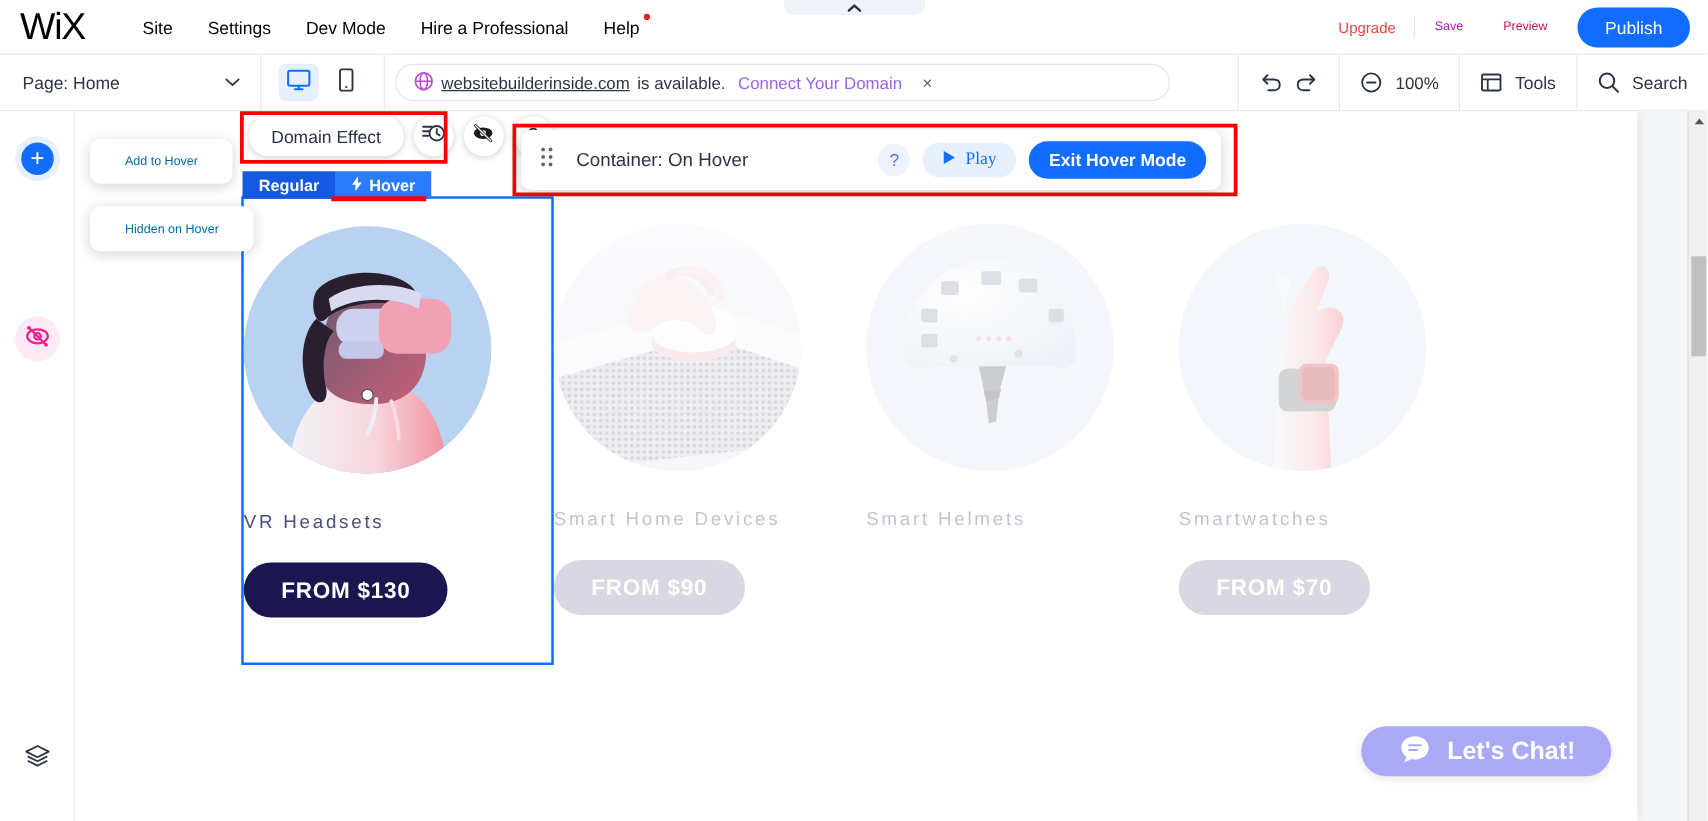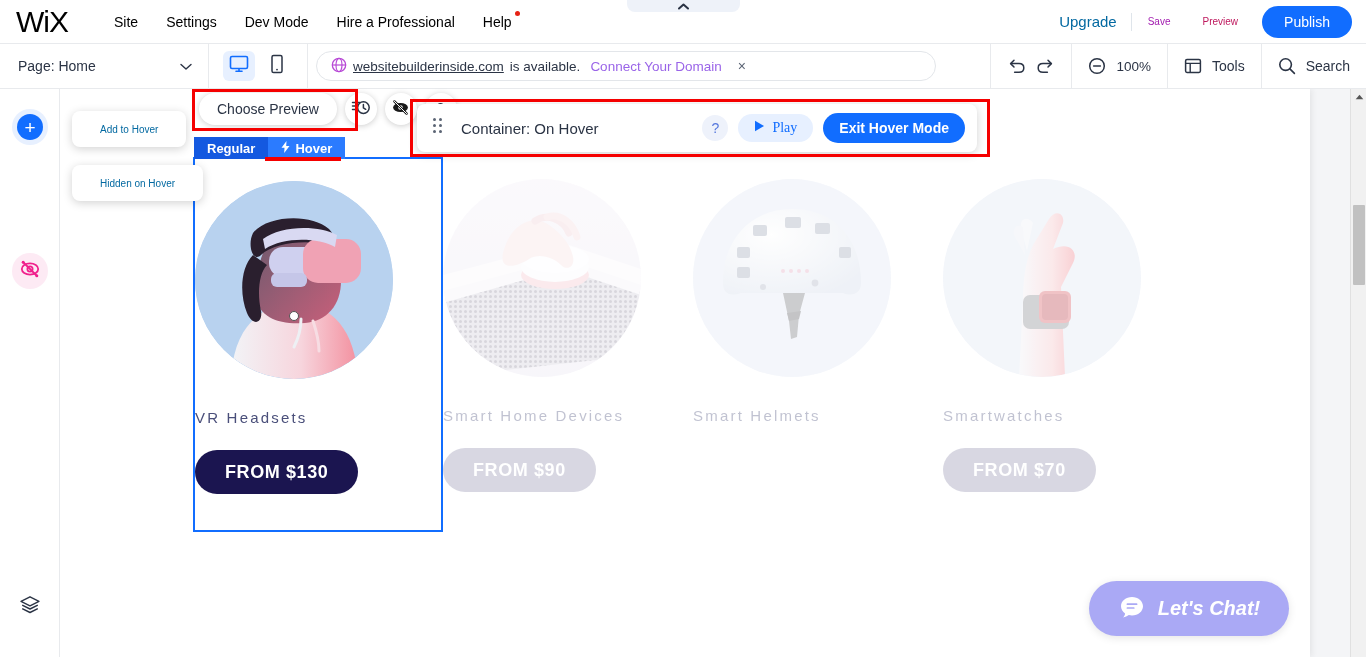--- a/index.html
+++ b/index.html
@@ -39,21 +39,21 @@
     background: #eef2f9; border-radius: 0 0 8px 8px;
     display: flex; align-items: flex-end; justify-content: center;
     padding-bottom: 2px; cursor: pointer;
   }
   .collapse-tab svg { display: block; }
   .topbar-right {
     margin-left: auto; display: flex; align-items: center; gap: 0px;
     padding-right: 14px;
   }
   .link-upgrade {
-    font-size: 15px; color: #0369a1; cursor: pointer; padding: 6px 14px;
+    font-size: 12px; color: #ef4444; cursor: pointer; padding: 6px 14px;
   }
   .tb-divider { width: 1px; height: 18px; background: #dfe5eb; }
   .link-save { font-size: 10px; color: #a21caf; cursor: pointer; padding: 6px 16px; }
   .link-preview { font-size: 10px; color: #be185d; cursor: pointer; padding: 6px 16px; }
   .btn-publish {
     background: #116dff; color: #fff; font-size: 14px; font-weight: 500;
     border: none; border-radius: 18px; height: 32px; padding: 0 22px;
     cursor: pointer; margin-left: 8px;
   }
 
@@ -166,25 +166,24 @@
 
   
   .img-vr { background: #b8d2ef; }
   .img-home { background: linear-gradient(180deg,#f2eef6 0%, #ece8f3 100%); }
   .img-helm { background: #e0e6f3; }
   .img-watch { background: #dfe6f2; }
 
   
   .chat-widget {
     position: absolute; left: 1029px; top: 492px;
-    width: 200px; height: 55px; border-radius: 28px;
+    width: 200px; height: 40px; border-radius: 28px;
     background: #aaa9f5; display: flex; align-items: center;
     justify-content: center; gap: 12px; cursor: pointer;
     box-shadow: 0 2px 8px rgba(0,0,0,0.10);
-    font-style: italic;
   }
   .chat-widget .txt { color: #fff; font-size: 20px; font-weight: bold; }
 
   
   .scrollbar {
     position: absolute; right: 0; top: 89px; width: 16px; height: 568px;
     background: #f1f1f1; border-left: 1px solid #e0e0e0;
   }
   .sb-arrow {
     position: absolute; left: 0; top: 0; width: 16px; height: 16px;
@@ -580,21 +579,21 @@
   </div>
 
   <div class="tooltip-card" id="tip-add">
     <span>Add to Hover</span>
   </div>
   <div class="tooltip-card" id="tip-hidden">
     <span>Hidden on Hover</span>
   </div>
 
   <div class="effectbar">
-    <div class="choose-effect">Choose Preview</div>
+    <div class="choose-effect">Domain Effect</div>
     <div class="round-icon-btn">
       <span>
         <svg width="19" height="19" viewBox="0 0 19 19">
           <path d="M1.5 4.4h7M1.5 8h5.2M1.5 11.6h4" stroke="#2b3445" stroke-width="1.5" stroke-linecap="round"></path>
           <circle cx="12.4" cy="9.6" r="5.8" stroke="#2b3445" stroke-width="1.5" fill="none"></circle>
           <path d="M12.4 6.4v3.4l2.3 1.5" stroke="#2b3445" stroke-width="1.5" fill="none" stroke-linecap="round"></path>
         </svg>
       </span>
     </div>
     <div class="round-icon-btn">

